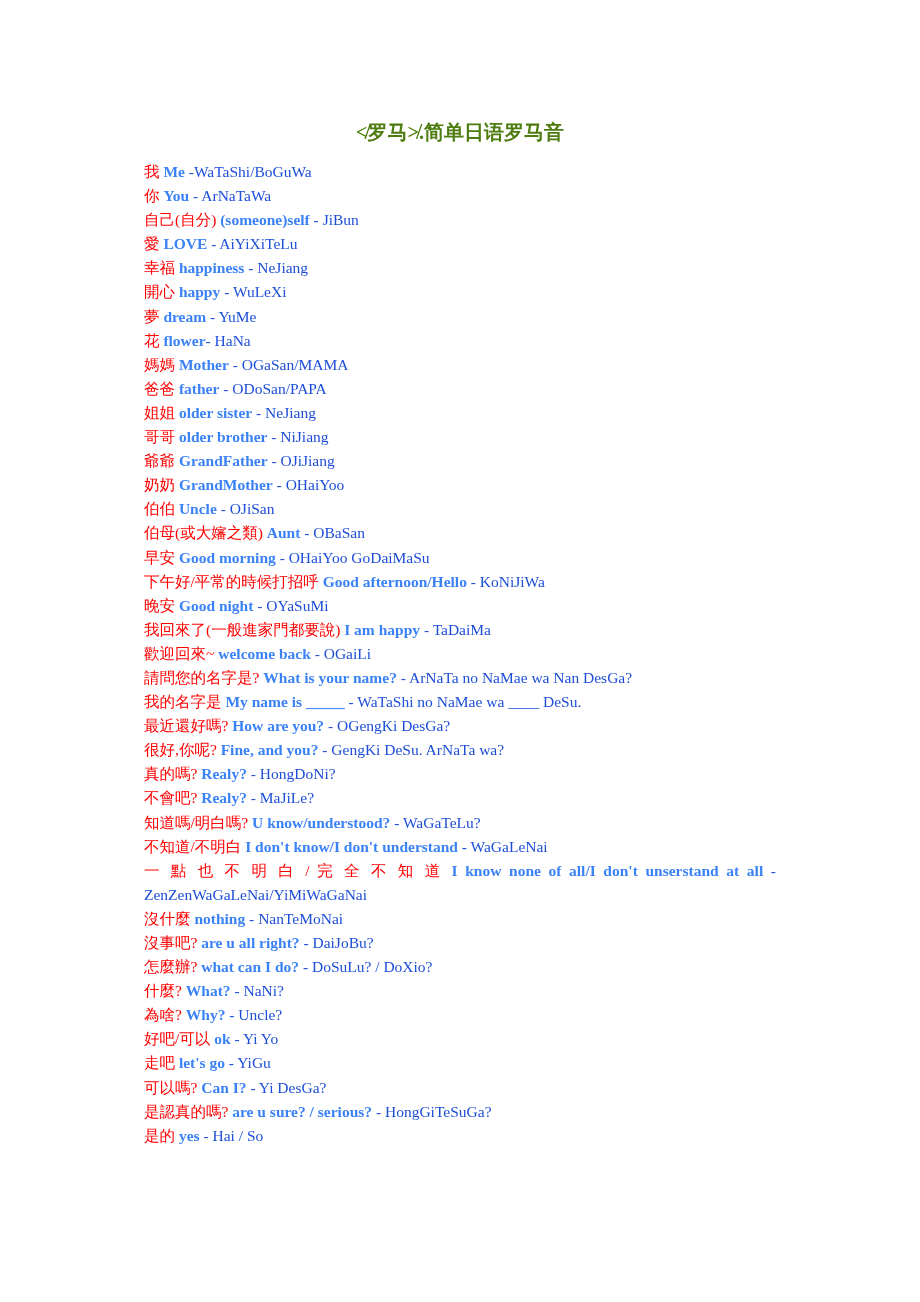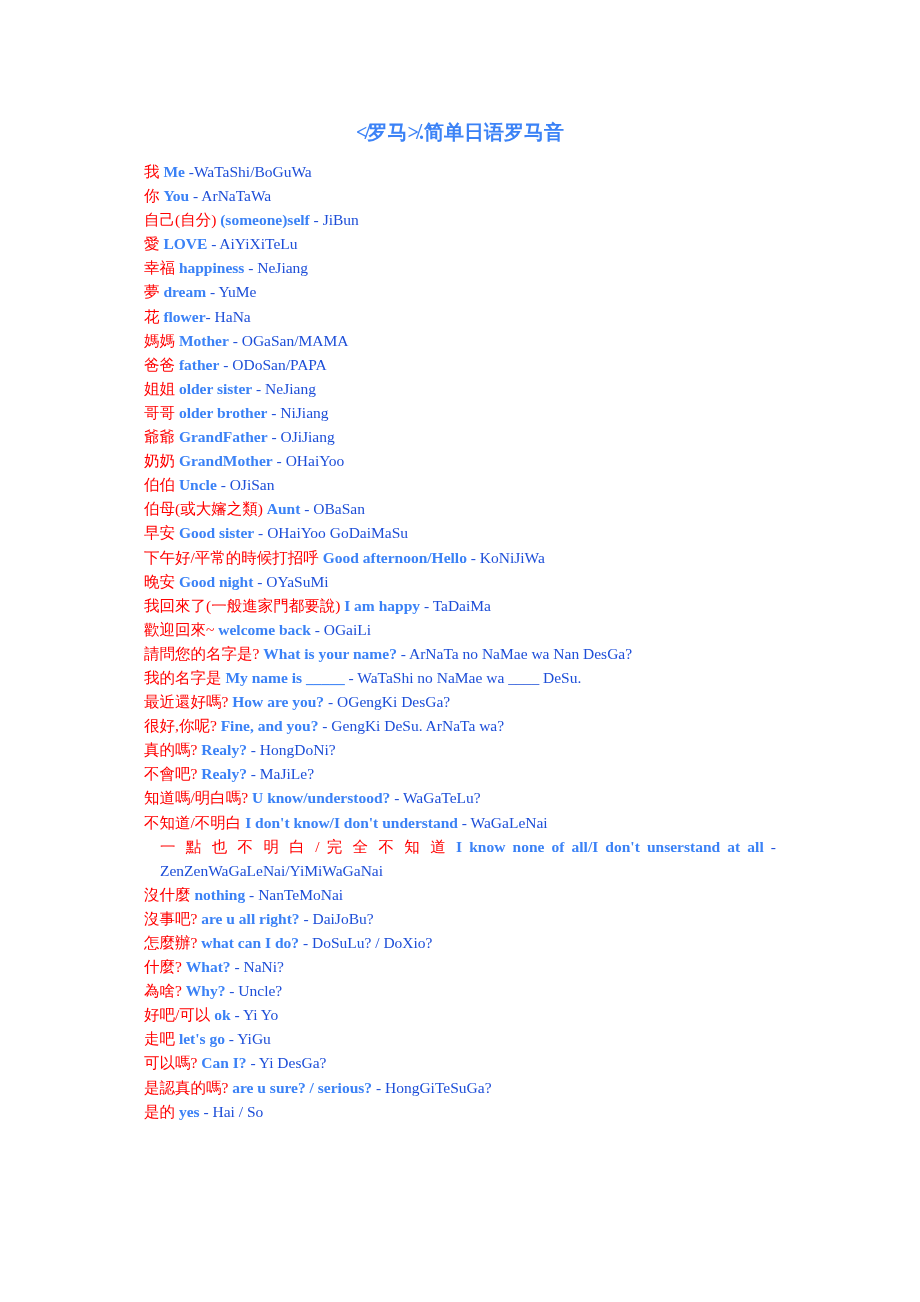--- a/index.html
+++ b/index.html
@@ -21,35 +21,34 @@
     height: 1302px;
     padding: 118px 144px 0 144px;
     background: #ffffff;
   }
   .title {
     margin: 0 0 14px 0;
     font-size: 20px;
     line-height: 28px;
     font-weight: bold;
     text-align: center;
-    color: #3b82f6;
+    color: #4d7c0f;
   }
   .entries {
     width: 632px;
   }
   .entry {
     margin: 0;
     font-size: 15.5px;
     line-height: 24.1px;
     color: #000000;
     white-space: normal;
   }
   .entry.justify {
     text-align: justify;
-    margin-left: 16px;
   }
   .cn {
     color: #ff0000;
   }
   .en {
     font-weight: bold;
     color: #3b82f6;
   }
   .tail {
     font-weight: normal;
@@ -60,31 +59,32 @@
 <body>
 
 <div class="page">
   <h1 class="title">≮罗马≯.简单日语罗马音</h1>
   <div class="entries" id="entries">
       <p class="entry"><span class="cn">我 </span><span class="en">Me</span><span class="tail"> -WaTaShi/BoGuWa</span></p>
       <p class="entry"><span class="cn">你 </span><span class="en">You</span><span class="tail"> - ArNaTaWa</span></p>
       <p class="entry"><span class="cn">自己(自分) </span><span class="en">(someone)self</span><span class="tail"> - JiBun</span></p>
       <p class="entry"><span class="cn">愛 </span><span class="en">LOVE</span><span class="tail"> - AiYiXiTeLu</span></p>
       <p class="entry"><span class="cn">幸福 </span><span class="en">happiness</span><span class="tail"> - NeJiang</span></p>
+      <p class="entry"><span class="cn">開心 </span><span class="en">happy</span><span class="tail"> - WuLeXi</span></p>
       <p class="entry"><span class="cn">夢 </span><span class="en">dream</span><span class="tail"> - YuMe</span></p>
       <p class="entry"><span class="cn">花 </span><span class="en">flower</span><span class="tail">- HaNa</span></p>
       <p class="entry"><span class="cn">媽媽 </span><span class="en">Mother</span><span class="tail"> - OGaSan/MAMA</span></p>
       <p class="entry"><span class="cn">爸爸 </span><span class="en">father</span><span class="tail"> - ODoSan/PAPA</span></p>
       <p class="entry"><span class="cn">姐姐 </span><span class="en">older sister</span><span class="tail"> - NeJiang</span></p>
       <p class="entry"><span class="cn">哥哥 </span><span class="en">older brother</span><span class="tail"> - NiJiang</span></p>
       <p class="entry"><span class="cn">爺爺 </span><span class="en">GrandFather</span><span class="tail"> - OJiJiang</span></p>
       <p class="entry"><span class="cn">奶奶 </span><span class="en">GrandMother</span><span class="tail"> - OHaiYoo</span></p>
       <p class="entry"><span class="cn">伯伯 </span><span class="en">Uncle</span><span class="tail"> - OJiSan</span></p>
       <p class="entry"><span class="cn">伯母(或大嬸之類) </span><span class="en">Aunt</span><span class="tail"> - OBaSan</span></p>
-      <p class="entry"><span class="cn">早安 </span><span class="en">Good sister</span><span class="tail"> - OHaiYoo GoDaiMaSu</span></p>
+      <p class="entry"><span class="cn">早安 </span><span class="en">Good morning</span><span class="tail"> - OHaiYoo GoDaiMaSu</span></p>
       <p class="entry"><span class="cn">下午好/平常的時候打招呼 </span><span class="en">Good afternoon/Hello</span><span class="tail"> - KoNiJiWa</span></p>
       <p class="entry"><span class="cn">晚安 </span><span class="en">Good night</span><span class="tail"> - OYaSuMi</span></p>
       <p class="entry"><span class="cn">我回來了(一般進家門都要說) </span><span class="en">I am happy</span><span class="tail"> - TaDaiMa</span></p>
       <p class="entry"><span class="cn">歡迎回來~ </span><span class="en">welcome back</span><span class="tail"> - OGaiLi</span></p>
       <p class="entry"><span class="cn">請問您的名字是? </span><span class="en">What is your name?</span><span class="tail"> - ArNaTa no NaMae wa Nan DesGa?</span></p>
       <p class="entry"><span class="cn">我的名字是 </span><span class="en">My name is _____</span><span class="tail"> - WaTaShi no NaMae wa ____ DeSu.</span></p>
       <p class="entry"><span class="cn">最近還好嗎? </span><span class="en">How are you?</span><span class="tail"> - OGengKi DesGa?</span></p>
       <p class="entry"><span class="cn">很好,你呢? </span><span class="en">Fine, and you?</span><span class="tail"> - GengKi DeSu. ArNaTa wa?</span></p>
       <p class="entry"><span class="cn">真的嗎? </span><span class="en">Realy?</span><span class="tail"> - HongDoNi?</span></p>
       <p class="entry"><span class="cn">不會吧? </span><span class="en">Realy?</span><span class="tail"> - MaJiLe?</span></p>

